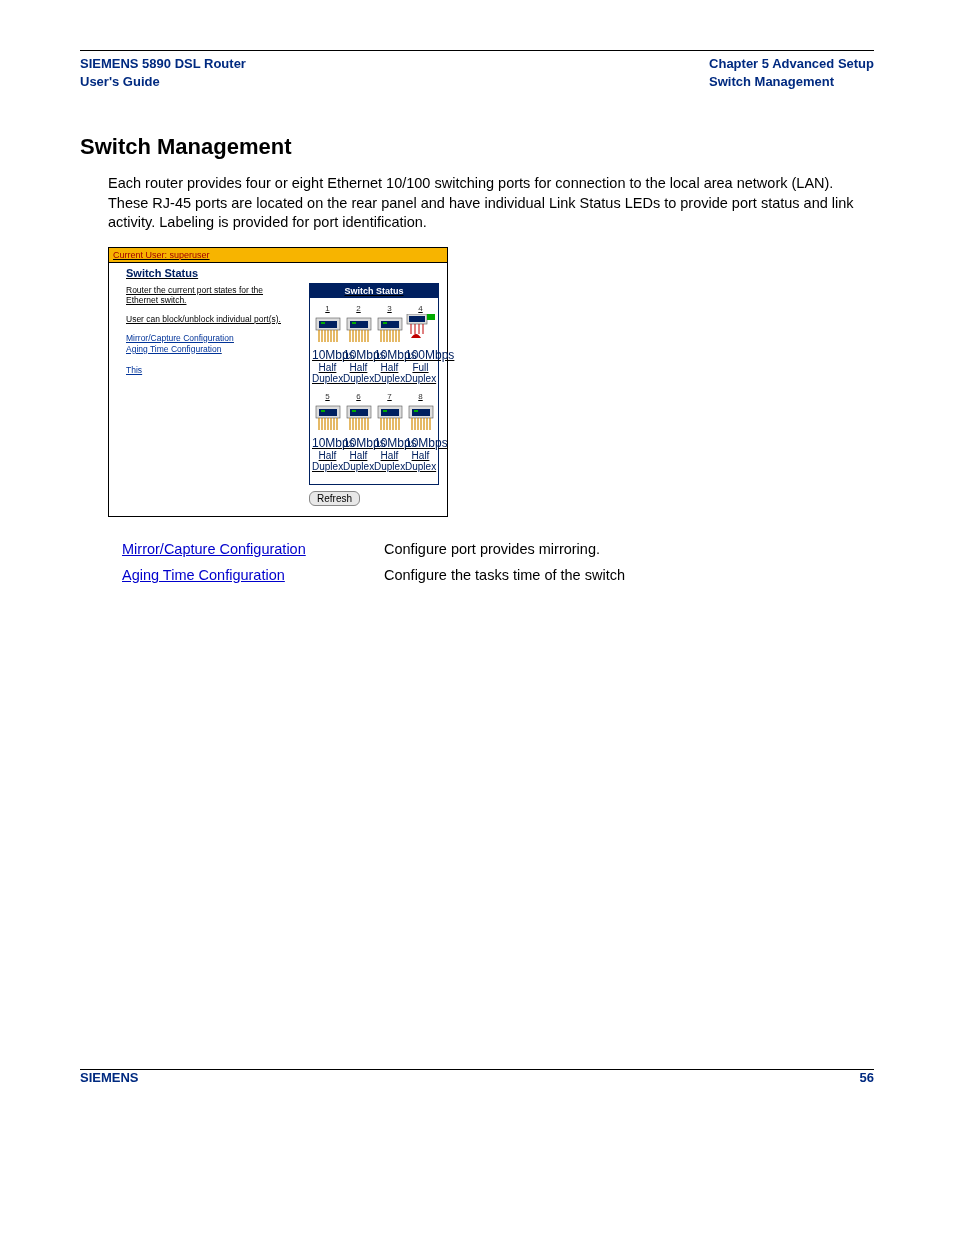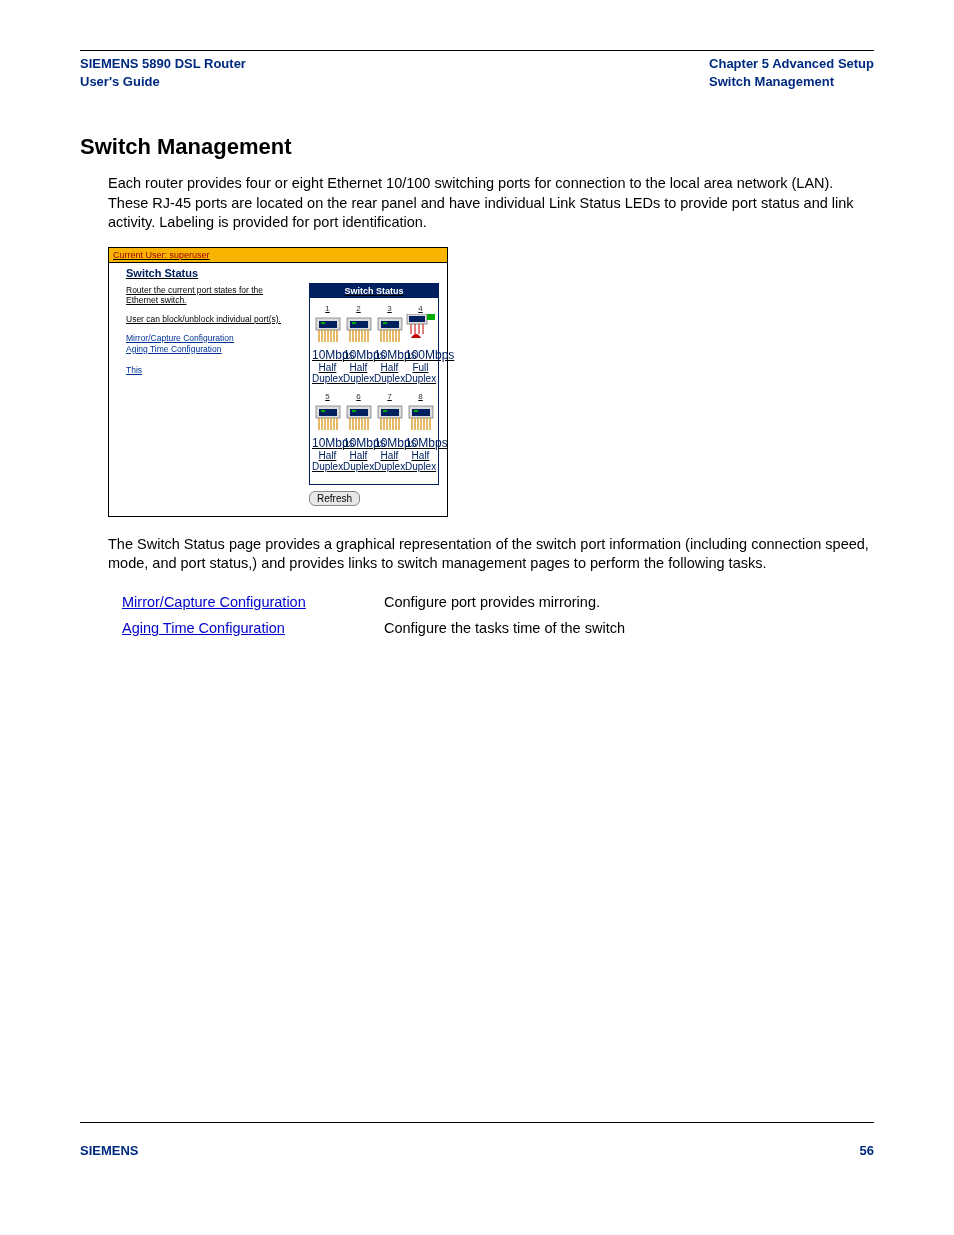--- a/index.html
+++ b/index.html
@@ -47,21 +47,21 @@
   }
   .links-table td { padding: 4px 0; vertical-align: top; }
   .links-table td:first-child { width: 260px; }
   .footer {
     display: flex;
     justify-content: space-between;
     font-size: 13px;
     font-weight: bold;
     color: #002a80;
     border-top: 1.5px solid #000;
-    padding-top: 20px;
+    padding-top: 0;
     margin-top: 480px;
   }
 
   
   .shot {
     margin-left: 28px;
     margin-top: 10px;
     margin-bottom: 18px;
     width: 340px;
     border: 1px solid #000;
@@ -332,21 +332,20 @@
                 <div class="port-speed">10Mbps</div>
                 <div class="port-duplex">Half Duplex</div>
               </div>
             </div>
         </div>
         <button class="refresh-btn">Refresh</button>
       </div>
     </div>
   </div>
 
-  <p class="body-text">The Switch Status page provides a graphical representation of the switch port information (including connection speed, mode, and port status,) and provides links to switch management pages to perform the following tasks.</p>
 
   <table class="links-table">
     <tbody>
         <tr>
       <td><a class="link-blue">Mirror/Capture Configuration</a></td>
       <td>Configure port provides mirroring.</td>
     </tr>
     <tr>
       <td><a class="link-blue">Aging Time Configuration</a></td>
       <td>Configure the tasks time of the switch</td>

